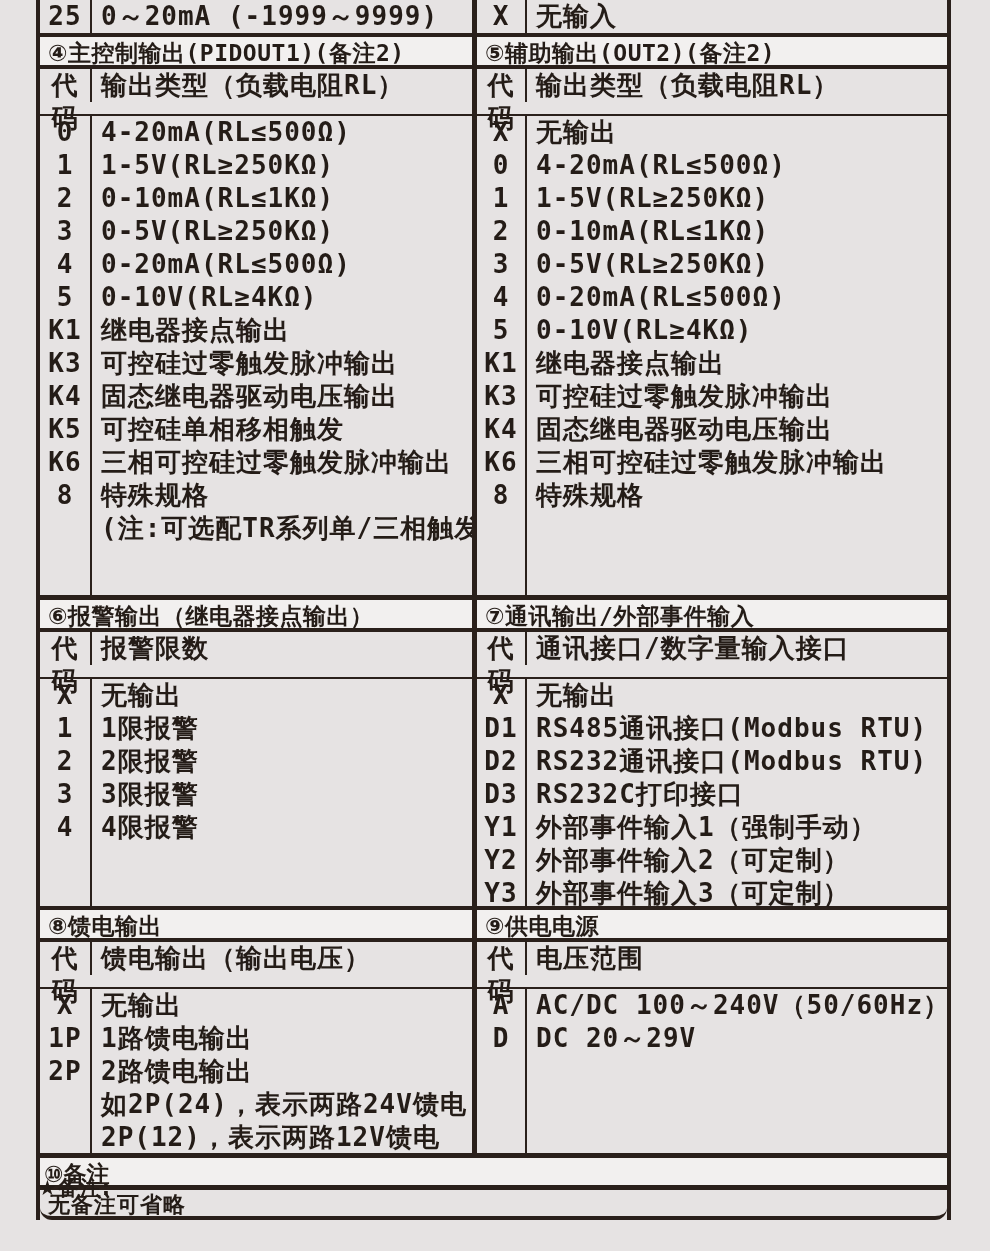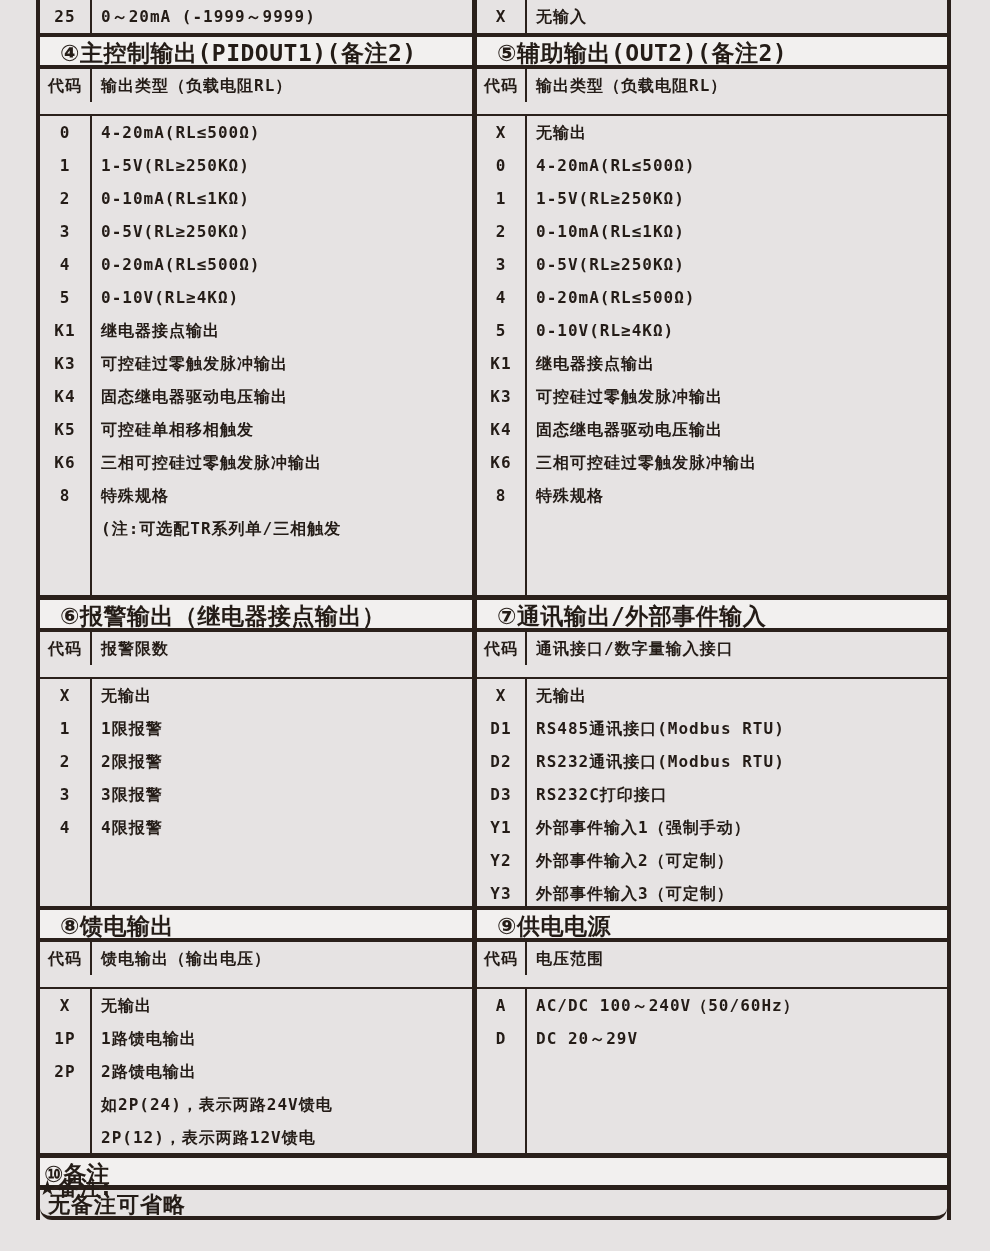--- a/index.html
+++ b/index.html
@@ -19,37 +19,37 @@
     border-right:4px solid #2a201b;
   }
   .seg{box-sizing:border-box;}
   .bb4{border-bottom:4px solid #2a201b;}
   .bb2{border-bottom:2px solid #2a201b;}
   .bb5{border-bottom:5px solid #2a201b;}
   .pair{display:flex;align-items:stretch;}
   .half{box-sizing:border-box;display:flex;flex-direction:column;}
   .half.left{width:437px;border-right:5px solid #2a201b;}
   .half.right{width:470px;}
-  .trow{display:flex;height:33px;line-height:33px;font-size:16px;flex-shrink:0;}
+  .trow{display:flex;height:33px;line-height:33px;font-size:26px;flex-shrink:0;}
   .code{
     width:52px;flex-shrink:0;text-align:center;
     border-right:2px solid #2a201b;
     box-sizing:border-box;
     letter-spacing:1px;
   }
   .half.right .code{width:50px;}
   .desc{
     padding-left:9px;white-space:nowrap;overflow:hidden;
     letter-spacing:1px;
   }
   .band{
     height:32px;line-height:32px;
     background:#f2f0ef;
     font-size:23px;
-    padding-left:20px;
+    padding-left:8px;
     white-space:nowrap;overflow:hidden;
     letter-spacing:0.5px;
   }
   .half .band{height:100%;}
   .bandrow{height:32px;}
   .hdrrow{height:47px;}
   .body45{height:484px;}
   .body67{height:231px;}
   .body89{height:169px;}
   .rows{display:flex;flex-direction:column;}

